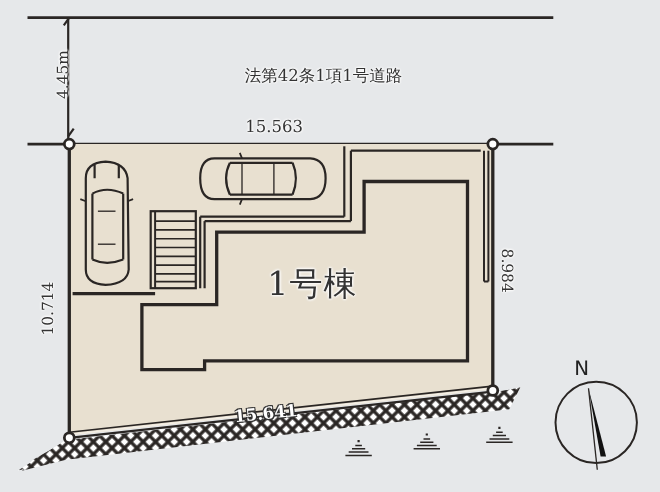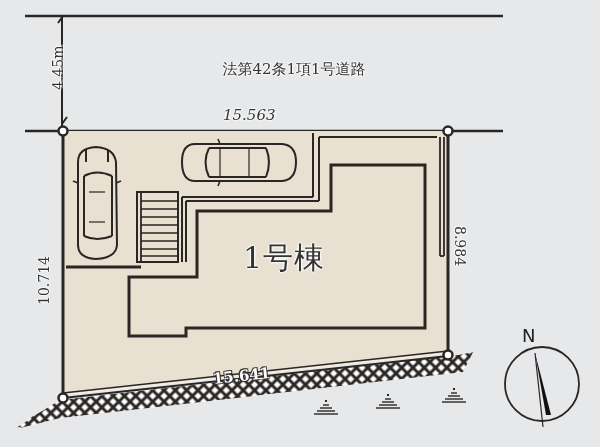--- a/index.html
+++ b/index.html
@@ -3,21 +3,21 @@
 <meta charset="utf-8">
 <style>
   html, body { margin:0; padding:0; }
   body { width:600px; height:447px; overflow:hidden; background:#e6e8ea; font-family:"DejaVu Serif", serif; }
   #canvas { position:relative; width:600px; height:447px; }
   svg { position:absolute; left:0; top:0; }
   .lbl { position:absolute; color:#333; white-space:nowrap; font-family:"DejaVu Serif", "Liberation Serif", serif; }
   .halo { text-shadow: 0 0 3px #fff, 0 0 3px #fff, 0 0 2px #fff, 0 0 2px #fff; }
   #road-label { left:0; width:600px; top:60px; text-align:center; font-size:15px; padding-left:0; }
   #road-label span { position:relative; left:-6px; }
-  #top-dim { left:223px; top:106px; font-size:15px;font-style:italic; }
+  #top-dim { left:223px; top:106px; font-size:15px; }
   #road-width { left:50px; top:90px; font-size:14px; transform-origin:0 0; transform:rotate(-90deg); }
   #left-dim { left:36px; top:305px; font-size:14px; transform-origin:0 0; transform:rotate(-90deg); }
   #right-dim { left:468px; top:226px; font-size:14px; transform-origin:0 0; transform:rotate(90deg); }
   #bottom-dim { left:212px; top:370px; font-size:15px; font-weight:bold; color:#fff; transform-origin:0 0; transform:rotate(-6deg);
      text-shadow: -1px -1px 0 #333, 1px -1px 0 #333, -1px 1px 0 #333, 1px 1px 0 #333; }
   #building-name { left:243px; top:238px; font-size:30px; color:#333; letter-spacing:1px; }
   #north-label { left:522px; top:325px; font-family:"DejaVu Sans", sans-serif; font-size:18px; color:#222; }
 </style>
 </head>
 <body>

